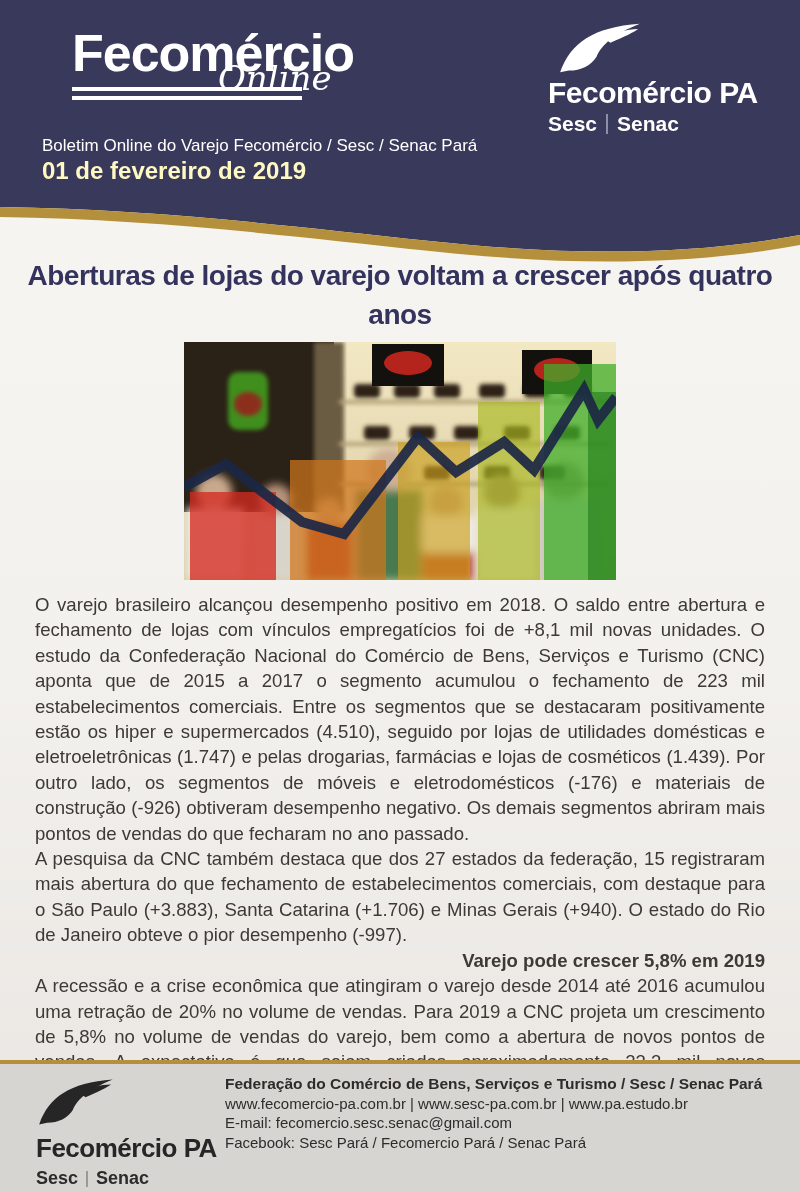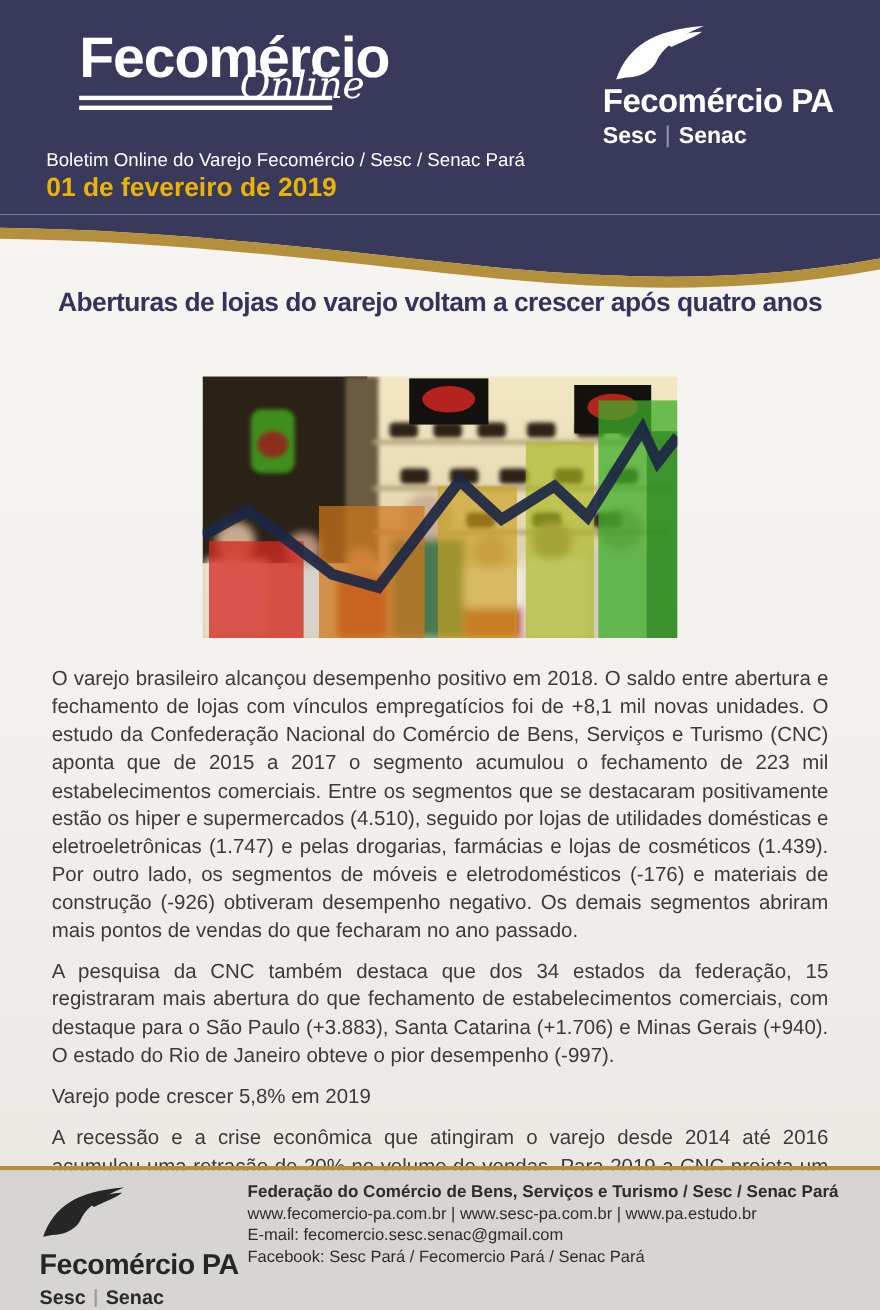--- a/index.html
+++ b/index.html
@@ -24,36 +24,36 @@
   .brand-sub{
     position:absolute;top:58px;left:218px;font-family:"DejaVu Serif",serif;
     font-style:italic;font-size:34px;color:#fff;
   }
   .logo-right{position:absolute;top:22px;left:548px;width:230px;color:#fff;text-align:left;}
   .logo-right .leaf{display:block;margin-left:8px;}
   .logo-right-title{font-size:30px;font-weight:700;letter-spacing:-0.5px;margin-top:2px;}
   .logo-right-sub{font-size:21px;font-weight:700;margin-top:2px;display:flex;align-items:center;gap:9px;}
   .pipe{display:inline-block;width:2px;height:20px;background:#8e8ea8;}
   .bulletin-line{position:absolute;top:136px;left:42px;color:#fff;font-size:17px;font-weight:400;}
-  .bulletin-date{position:absolute;top:157px;left:42px;color:#eab308;font-size:24px;font-weight:700;}
+  .bulletin-date{position:absolute;top:157px;left:42px;color:#fef9c3;font-size:24px;font-weight:700;}
   
   .article-title{
     position:absolute;top:256px;left:20px;width:760px;text-align:center;
-    color:var(--title-navy);font-size:24px;font-weight:700;line-height:39px;letter-spacing:-0.5px;
+    color:var(--title-navy);font-size:28px;font-weight:700;line-height:39px;letter-spacing:-0.5px;
   }
   
   .photo{position:absolute;top:342px;left:184px;width:432px;height:238px;overflow:hidden;}
   .photo svg{display:block;}
   
   .body-copy{
     position:absolute;top:592px;left:35px;width:730px;
     color:var(--body-text);font-size:18.6px;line-height:25.4px;text-align:justify;
   }
-  .body-copy p{margin:12px;}
-  .subhead{font-weight:400;text-align:left;}
+  .body-copy p{margin:0;}
+  .subhead{font-weight:700;text-align:right;}
   .gold-line{position:absolute;top:1060px;left:0;width:800px;height:4px;background:var(--gold);}
   
   .footer{
     position:absolute;top:1064px;left:0;width:800px;height:127px;
     background:var(--footer-bg);display:flex;align-items:flex-start;
   }
   .footer-logo{width:225px;padding:14px 0 0 36px;color:#262626;}
   .footer-logo-title{font-size:26px;font-weight:700;letter-spacing:-0.5px;margin-top:3px;}
   .footer-logo-sub{font-size:18px;font-weight:700;margin-top:4px;display:flex;align-items:center;gap:8px;color:#2b2b2b;}
   .footer-logo-sub .pipe{background:#9b9996;height:16px;}
@@ -177,21 +177,21 @@
         <rect x="360" y="22" width="72" height="216" fill="#3fae2a" opacity="0.75"></rect>
         <rect x="404" y="50" width="28" height="188" fill="#1f7a18" opacity="0.6"></rect>
       </g>
 
       <polyline points="0,145 42,122 118,180 160,192 234,95 272,130 320,100 350,128 400,48 414,78 432,55" fill="none" stroke="#1c2745" stroke-width="10" stroke-linejoin="miter" opacity="0.92"></polyline>
     </svg>
   </div>
 
   <div class="body-copy">
     <p>O varejo brasileiro alcançou desempenho positivo em 2018. O saldo entre abertura e fechamento de lojas com vínculos empregatícios foi de +8,1 mil novas unidades. O estudo da Confederação Nacional do Comércio de Bens, Serviços e Turismo (CNC) aponta que de 2015 a 2017 o segmento acumulou o fechamento de 223 mil estabelecimentos comerciais. Entre os segmentos que se destacaram positivamente estão os hiper e supermercados (4.510), seguido por lojas de utilidades domésticas e eletroeletrônicas (1.747) e pelas drogarias, farmácias e lojas de cosméticos (1.439). Por outro lado, os segmentos de móveis e eletrodomésticos (-176) e materiais de construção (-926) obtiveram desempenho negativo. Os demais segmentos abriram mais pontos de vendas do que fecharam no ano passado.</p>
-    <p>A pesquisa da CNC também destaca que dos 34 estados da federação, 15 registraram mais abertura do que fechamento de estabelecimentos comerciais, com destaque para o São Paulo (+3.883), Santa Catarina (+1.706) e Minas Gerais (+940). O estado do Rio de Janeiro obteve o pior desempenho (-997).</p>
+    <p>A pesquisa da CNC também destaca que dos 27 estados da federação, 15 registraram mais abertura do que fechamento de estabelecimentos comerciais, com destaque para o São Paulo (+3.883), Santa Catarina (+1.706) e Minas Gerais (+940). O estado do Rio de Janeiro obteve o pior desempenho (-997).</p>
     <p class="subhead">Varejo pode crescer 5,8% em 2019</p>
     <p>A recessão e a crise econômica que atingiram o varejo desde 2014 até 2016 acumulou uma retração de 20% no volume de vendas. Para 2019 a CNC projeta um crescimento de 5,8% no volume de vendas do varejo, bem como a abertura de novos pontos de vendas. A expectativa é que sejam criadas aproximadamente 23,3 mil novos estabelecimentos com vínculos empregatícios.</p>
   </div>
 
   <div class="gold-line"></div>
 
   <div class="footer">
     <div class="footer-logo">
       <svg width="80" height="48" viewBox="0 0 100 60">
         <path d="M4,58 C16,24 42,6 96,2 C66,14 52,26 46,40 C40,50 28,56 14,56 Z" fill="#262626"></path>

